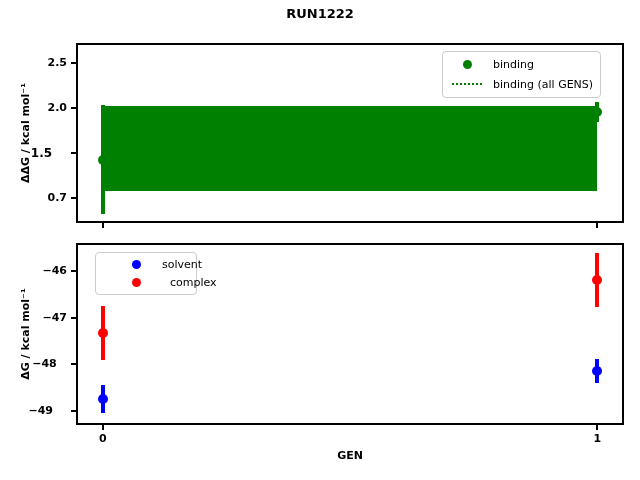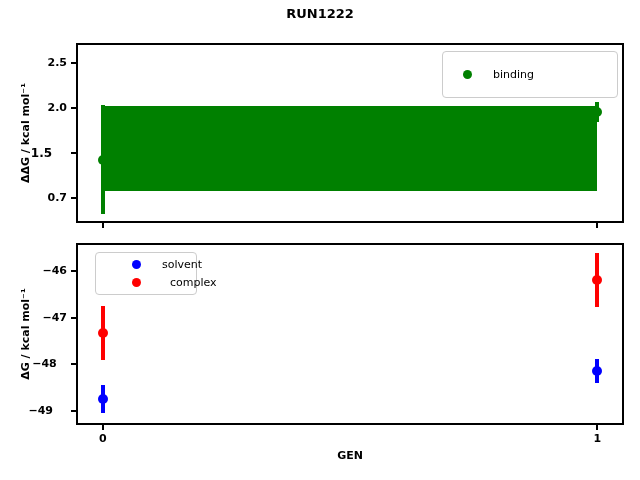--- a/index.html
+++ b/index.html
@@ -33,26 +33,32 @@
     <div style="position: absolute; left: 22px; top: 190.436px; width: 45px; height: 16px; line-height: 16px; text-align: right; font-size: 11px; font-weight: bold; color: rgb(0, 0, 0);">0.7</div>
     <div style="position: absolute; left: 71px; top: 152.308px; width: 5px; height: 2px; background: rgb(0, 0, 0);"></div>
     <div style="position: absolute; left: 19px; top: 145.308px; width: 45px; height: 16px; line-height: 16px; text-align: center; font-size: 12px; font-weight: bold; color: rgb(0, 0, 0);">1.5</div>
     <div style="position: absolute; left: 71px; top: 107.179px; width: 5px; height: 2px; background: rgb(0, 0, 0);"></div>
     <div style="position: absolute; left: 22px; top: 100.179px; width: 45px; height: 16px; line-height: 16px; text-align: right; font-size: 11px; font-weight: bold; color: rgb(0, 0, 0);">2.0</div>
     <div style="position: absolute; left: 71px; top: 62.0513px; width: 5px; height: 2px; background: rgb(0, 0, 0);"></div>
     <div style="position: absolute; left: 22px; top: 55.0513px; width: 45px; height: 16px; line-height: 16px; text-align: right; font-size: 11px; font-weight: bold; color: rgb(0, 0, 0);">2.5</div>
     <div style="position: absolute; left: 101.727px; top: 223px; width: 2px; height: 5px; background: rgb(0, 0, 0);"></div>
     <div style="position: absolute; left: 596.273px; top: 223px; width: 2px; height: 5px; background: rgb(0, 0, 0);"></div>
     <div style="position: absolute; left: -49px; top: 125px; width: 150px; height: 16px; line-height: 16px; text-align: center; font-size: 11px; font-weight: bold; color: rgb(0, 0, 0); transform: rotate(-90deg); white-space: nowrap;">ΔΔG / kcal mol⁻¹</div>
-    <div style="position: absolute; left: 442px; top: 51px; width: 176px; height: 47px; background: rgba(255, 255, 255, 0.8); border: 1px solid rgb(204, 204, 204); border-radius: 4px; box-sizing: border-box; padding: 3px 6px; display: flex; flex-direction: column; justify-content: space-around; z-index: 5;">
+    <div style="position: absolute; left: 442px; top: 51px; width: 159px; height: 47px; background: rgba(255, 255, 255, 0.8); border: 1px solid rgb(204, 204, 204); border-radius: 4px; box-sizing: border-box; padding: 3px 6px; display: flex; flex-direction: column; justify-content: space-around; z-index: 5;">
       <div style="display: flex; align-items: center;">
         <div style="width: 36px; display: flex; justify-content: center; align-items: center; flex: 0 0 auto;">
           <div style="width: 9px; height: 9px; border-radius: 50%; background: rgb(0, 128, 0);"></div>
         </div>
         <div style="font-size: 11px; margin-left: 8px; color: rgb(0, 0, 0); white-space: nowrap;">binding</div>
+      </div>
+      <div style="display: flex; align-items: center;">
+        <div style="width: 36px; display: flex; justify-content: center; align-items: center; flex: 0 0 auto;">
+          <div style="width: 30px; height: 0px; border-top: 2px dotted rgb(0, 128, 0);"></div>
+        </div>
+        <div style="font-size: 11px; margin-left: 8px; color: rgb(0, 0, 0); white-space: nowrap;">binding (all GENS)</div>
       </div>
     </div>
     <div style="position: absolute; left: 76px; top: 243px; width: 544px; height: 178px; border: 2px solid rgb(0, 0, 0); background: transparent;"></div>
     <div style="position: absolute; left: 100.727px; top: 384.589px; width: 4px; height: 28.1053px; background: rgb(0, 0, 255);"></div>
     <div style="position: absolute; left: 97.7273px; top: 393.642px; width: 10px; height: 10px; border-radius: 50%; background: rgb(0, 0, 255);"></div>
     <div style="position: absolute; left: 595.273px; top: 358.826px; width: 4px; height: 24.3579px; background: rgb(0, 0, 255);"></div>
     <div style="position: absolute; left: 592.273px; top: 366.005px; width: 10px; height: 10px; border-radius: 50%; background: rgb(0, 0, 255);"></div>
     <div style="position: absolute; left: 100.727px; top: 305.895px; width: 4px; height: 54.3368px; background: rgb(255, 0, 0);"></div>
     <div style="position: absolute; left: 97.7273px; top: 328.063px; width: 10px; height: 10px; border-radius: 50%; background: rgb(255, 0, 0);"></div>
     <div style="position: absolute; left: 595.273px; top: 252.963px; width: 4px; height: 54.3368px; background: rgb(255, 0, 0);"></div>

